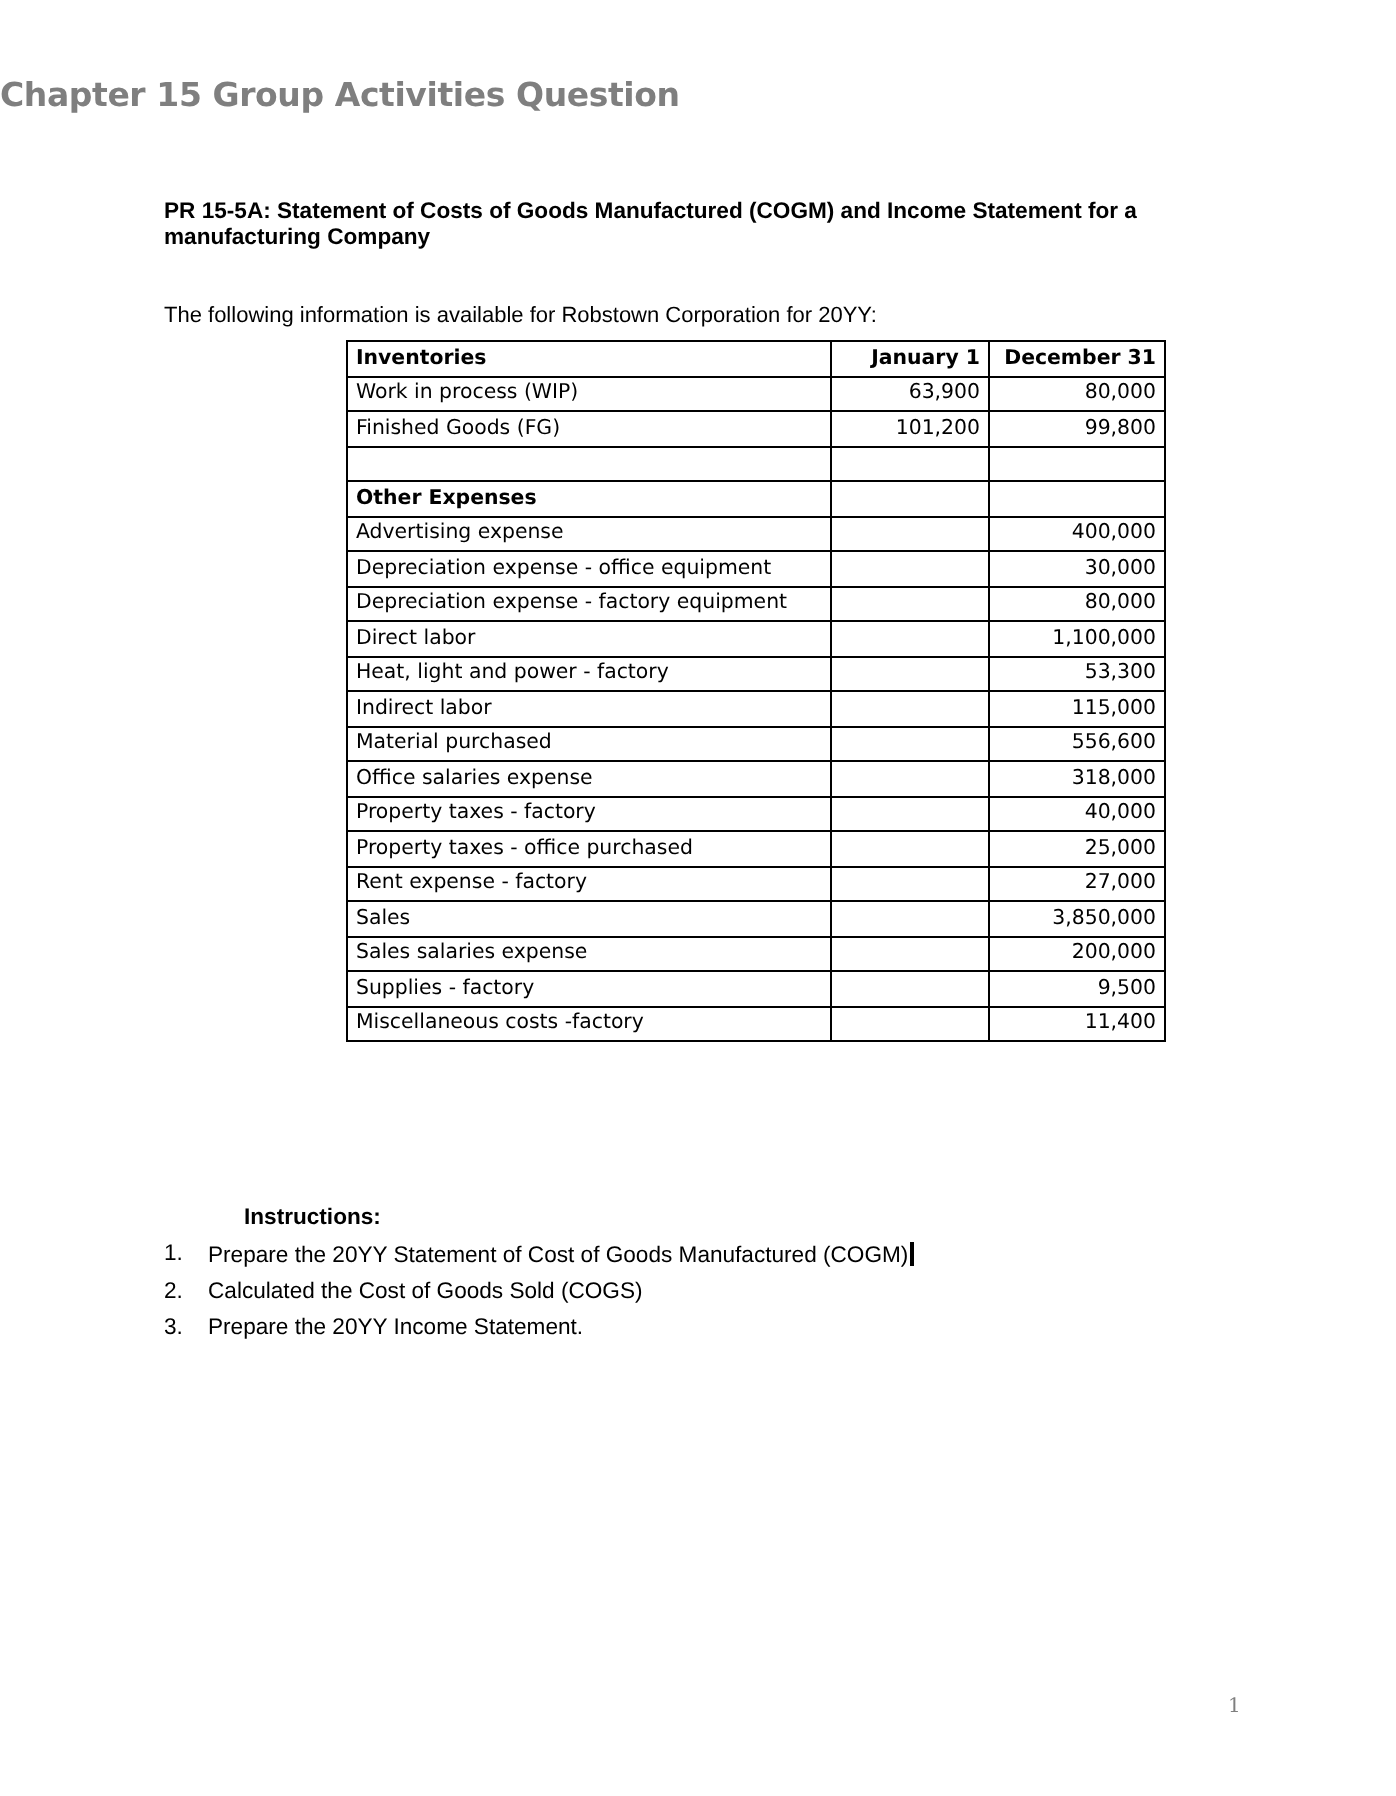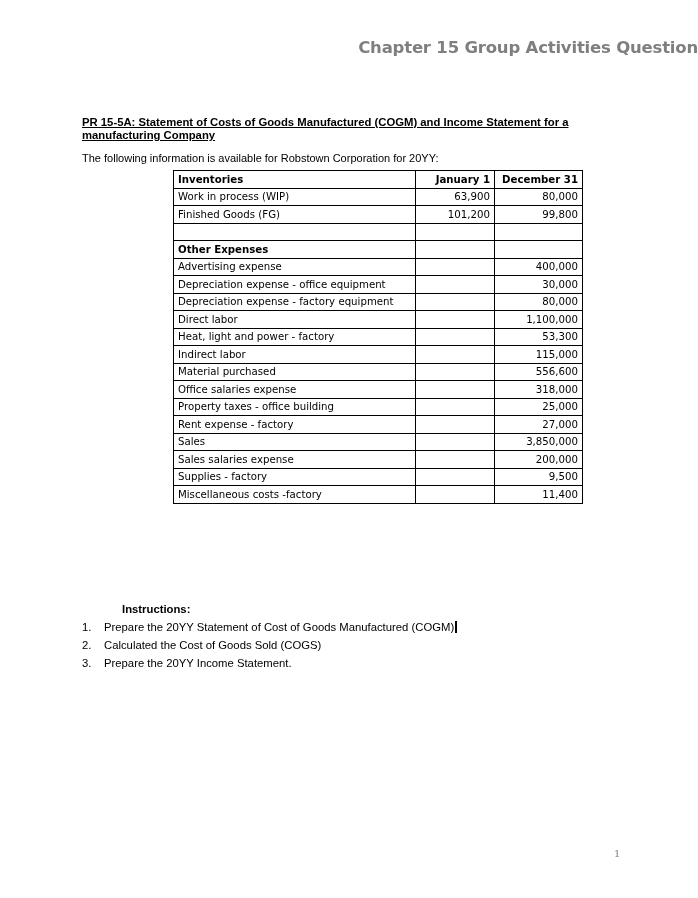--- a/index.html
+++ b/index.html
@@ -1,18 +1,18 @@
 <!DOCTYPE html>
 <html><head>
 <meta charset="utf-8">
 <style>
   html, body { margin:0; padding:0; background:#ffffff; }
   body { width:698px; height:898px; position:relative; overflow:hidden; font-family:"Liberation Sans", sans-serif; color:#000; }
-  .title { position:absolute; top:38px; left:0; width:698px; text-align:right; font-family:"DejaVu Sans", sans-serif; font-weight:bold; font-size:16.5px; color:#7f7f7f; letter-spacing:-0.2px; }
-  .problem { position:absolute; top:116px; left:82px; width:530px; font-weight:bold; font-size:11.3px; line-height:13px;text-decoration:underline; }
+  .title { position:absolute; top:38px; left:0; width:698px; text-align:left; font-family:"DejaVu Sans", sans-serif; font-weight:bold; font-size:16.5px; color:#7f7f7f; letter-spacing:-0.2px; }
+  .problem { position:absolute; top:100px; left:82px; width:530px; font-weight:bold; font-size:11.3px; line-height:13px; }
   .intro { position:absolute; top:152px; left:82px; font-size:11px; }
   table.data { position:absolute; top:170px; left:141px; border-collapse:collapse; font-family:"DejaVu Sans", sans-serif; font-size:10.2px;margin-left:32px; }
   table.data td { border:1.5px solid #000; height:16.5px; padding:0 4px; white-space:nowrap; }
   table.data td.c1 { width:233px; text-align:left; }
   table.data td.c2 { width:70px; text-align:right; }
   table.data td.c3 { width:79px; text-align:right; }
   table.data tr.hdr td { font-weight:bold; }
   table.data tr.hdr td.c2, table.data tr.hdr td.c3 { text-align:right; }
   table.data tr.sub td.c1 { font-weight:bold; }
   .instr { position:absolute; top:603px; left:82px; font-size:11.3px; }
@@ -90,21 +90,26 @@
         <td class="c1">Material purchased</td>
         <td class="c2"></td>
         <td class="c3">556,600</td>
       </tr>
       <tr>
         <td class="c1">Office salaries expense</td>
         <td class="c2"></td>
         <td class="c3">318,000</td>
       </tr>
       <tr>
-        <td class="c1">Property taxes - office building</td>
+        <td class="c1">Property taxes - factory</td>
+        <td class="c2"></td>
+        <td class="c3">40,000</td>
+      </tr>
+      <tr>
+        <td class="c1">Property taxes - office purchased</td>
         <td class="c2"></td>
         <td class="c3">25,000</td>
       </tr>
       <tr>
         <td class="c1">Rent expense - factory</td>
         <td class="c2"></td>
         <td class="c3">27,000</td>
       </tr>
       <tr>
         <td class="c1">Sales</td>

